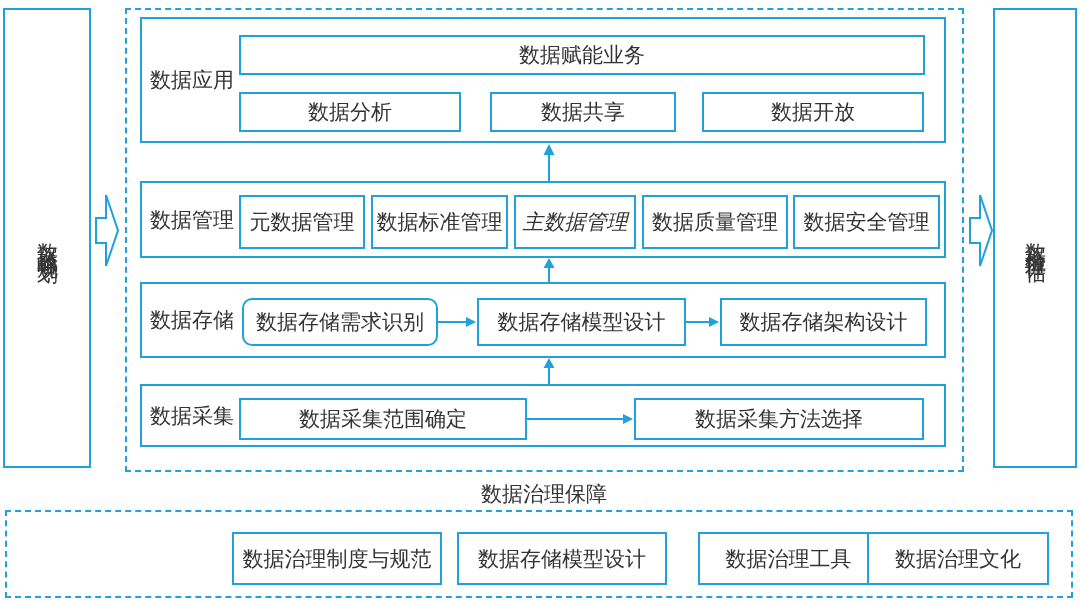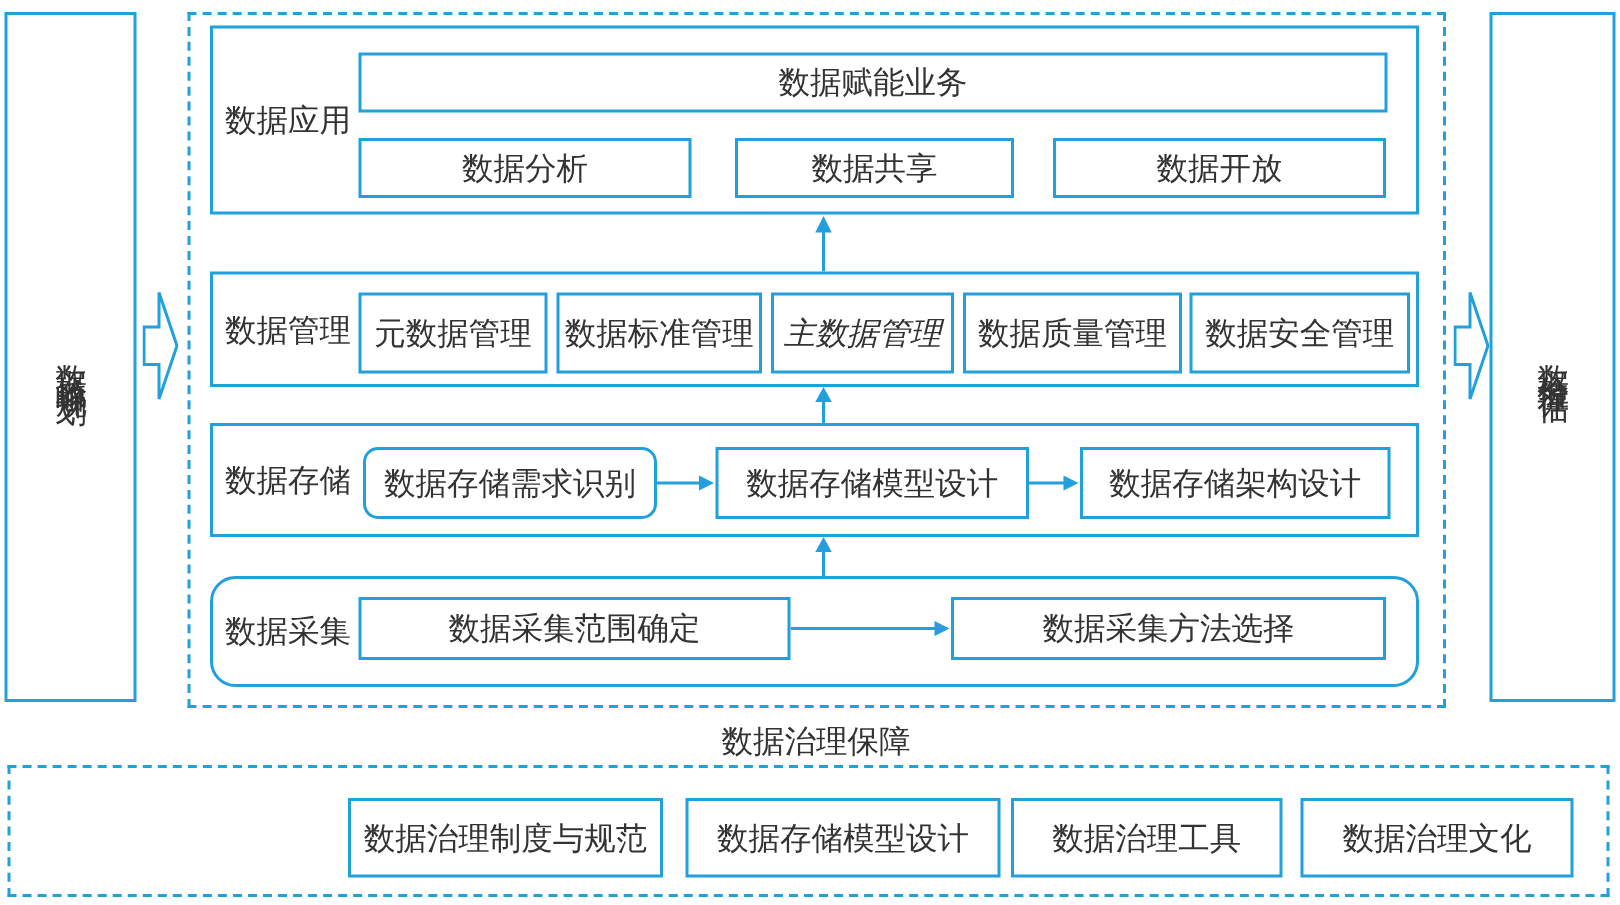--- a/index.html
+++ b/index.html
@@ -80,21 +80,21 @@
         <polygon class="head" points="28,1 38,6 28,11"></polygon>
     </svg>
     <div class="box" style="left:335px;top:14px;width:209px;height:48px;">数据存储模型设计</div>
     <svg class="arrow-abs" style="left:544px;top:32px;" width="34" height="12" viewBox="0 0 34 12">
       <line x1="0" y1="6" x2="24" y2="6"></line>
         <polygon class="head" points="23,1 33,6 23,11"></polygon>
     </svg>
     <div class="box" style="left:578px;top:14px;width:207px;height:48px;">数据存储架构设计</div>
   </div>
 
-  <div class="row" style="left:140px;top:384px;width:806px;height:74px;border-radius:17px;">
+  <div class="row" style="left:140px;top:384px;width:806px;height:63px;">
     <div class="row-label">数据采集</div>
     <div class="box" style="left:97px;top:12px;width:288px;height:42px;">数据采集范围确定</div>
     <svg class="arrow-abs" style="left:385px;top:27px;" width="107" height="12" viewBox="0 0 107 12">
       <line x1="0" y1="6" x2="97" y2="6"></line>
         <polygon class="head" points="96,1 106,6 96,11"></polygon>
     </svg>
     <div class="box" style="left:492px;top:12px;width:290px;height:42px;">数据采集方法选择</div>
   </div>
 
   <svg class="arrow-abs" style="left:542px;top:144px;" width="14" height="37" viewBox="0 0 14 37">
@@ -108,21 +108,21 @@
   <svg class="arrow-abs" style="left:542px;top:358px;" width="14" height="26" viewBox="0 0 14 26">
     <line x1="7" y1="26" x2="7" y2="8"></line>
       <polygon class="head" points="7,0 1.5,10 12.5,10"></polygon>
   </svg>
 
   <div class="gov-label">数据治理保障</div>
 
   <div class="dashed" style="left:5px;top:510px;width:1068px;height:88px;">
     <div class="box" style="left:225px;top:20px;width:210px;height:53px;">数据治理制度与规范</div>
     <div class="box" style="left:450px;top:20px;width:210px;height:53px;">数据存储模型设计</div>
-    <div class="box" style="left:667px;top:20px;width:181px;height:53px;">数据治理工具</div>
+    <div class="box" style="left:691px;top:20px;width:181px;height:53px;">数据治理工具</div>
     <div class="box" style="left:860px;top:20px;width:182px;height:53px;">数据治理文化</div>
   </div>
 
   <svg class="arrow-abs" style="left:969px;top:193px;" width="24" height="75" viewBox="0 0 24 75">
     <polygon class="blockpoly" points="1,25 11,25 11,2 23,37.5 11,73 11,50 1,50"></polygon>
   </svg>
 
   <div class="tall-box" style="left:993px;top:8px;width:84px;height:460px;">
     <span class="vtext">数据价值评估</span>
   </div>

